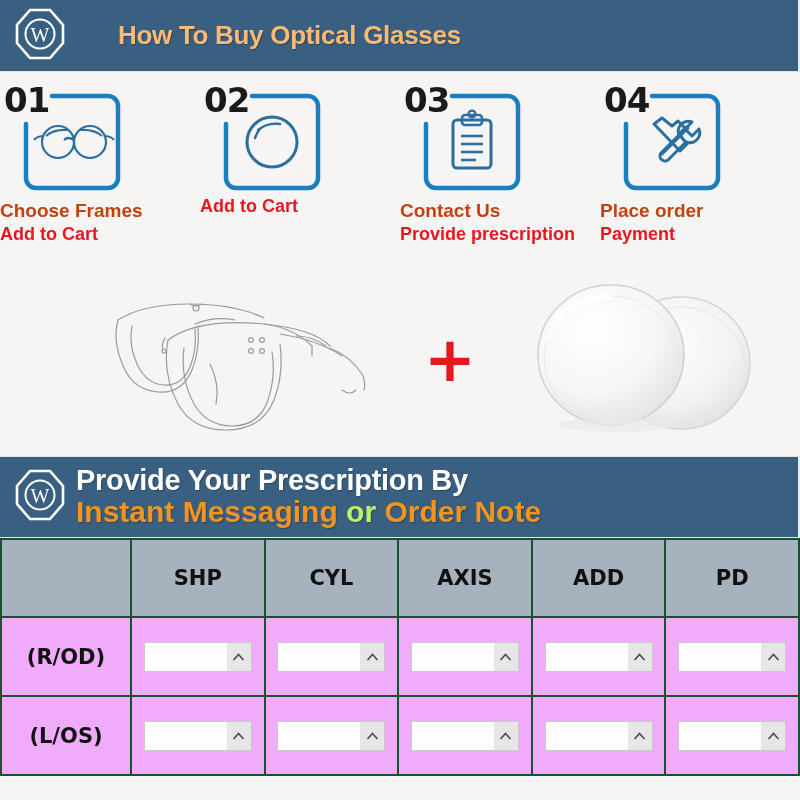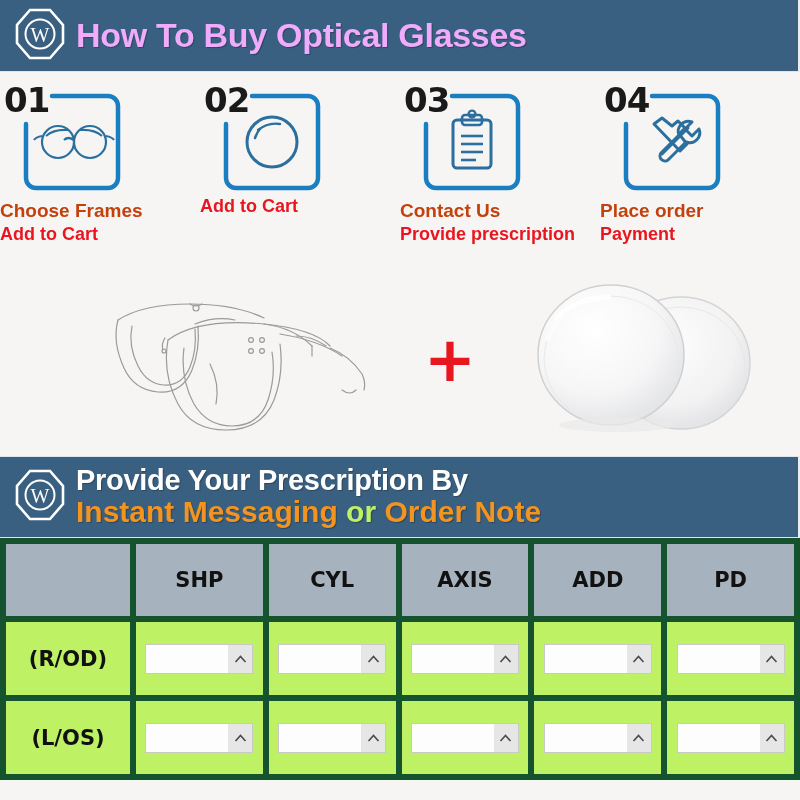--- a/index.html
+++ b/index.html
@@ -14,26 +14,27 @@
   
   .banner {
     background: #3a6081;
     display: flex; align-items: center;
     border-right: 2px solid #e9eef2;
     border-bottom: 1px solid #dfe5ea;
   }
   .banner1 { height: 72px; padding-left: 14px; }
   .logo { flex: 0 0 auto; margin-right: 10px; }
   .banner-title {
-    color: #f0abfc;
-    font-size: 34px;
+    color: #fdba74;
+    font-size: 26px;
     font-weight: bold;
     letter-spacing: -0.3px;
     text-shadow: 1px 1px 1px rgba(0,0,0,.28);
     white-space: nowrap;
+    margin-left: 42px;
   }
 
   
   .steps {
     display: flex; width: 800px; height: 195px;
     padding: 10px 0 0 0;
   }
   .step { flex: 1 1 25%; display: flex; flex-direction: column; align-items: flex-start; }
   .step-icon-wrap { position: relative; width: 125px; height: 112px; }
   .step-num {
@@ -79,32 +80,32 @@
   .b2-line2 {
     font-size: 30px; font-weight: bold; line-height: 1.08;
     text-shadow: 1px 1px 1px rgba(0,0,0,.28); white-space: nowrap;
   }
   .orange { color: #f2941f; }
   .white { color: #bef264; }
 
   
   .rx-table { width: 800px; border-collapse: collapse; table-layout: fixed; background: #f7f7f7; }
   .rx-table th, .rx-table td {
-    border: 6px solid #14532d;
+    border: 2px solid #14532d;
     text-align: center;
     vertical-align: middle;
   }
   .rx-table th {
     background: #a6b2bd; color: #111;
     font-size: 21px; font-weight: bold;
     height: 78px;
     font-family: "DejaVu Sans", sans-serif;
   }
   .rx-table th.corner { background: #a6b2bd; }
-  .rx-table td { height: 79px; background: #bef264; }
+  .rx-table td { height: 79px; background: #f0abfc; }
   .row-label {
     font-size: 21px; font-weight: bold; color: #111;
     font-family: "DejaVu Sans", sans-serif;
   }
   .spinner {
     display: inline-flex; align-items: stretch;
     width: 108px; height: 30px;
     border: 1px solid #c9c9c9;
     background: #fdfdfd;
   }

